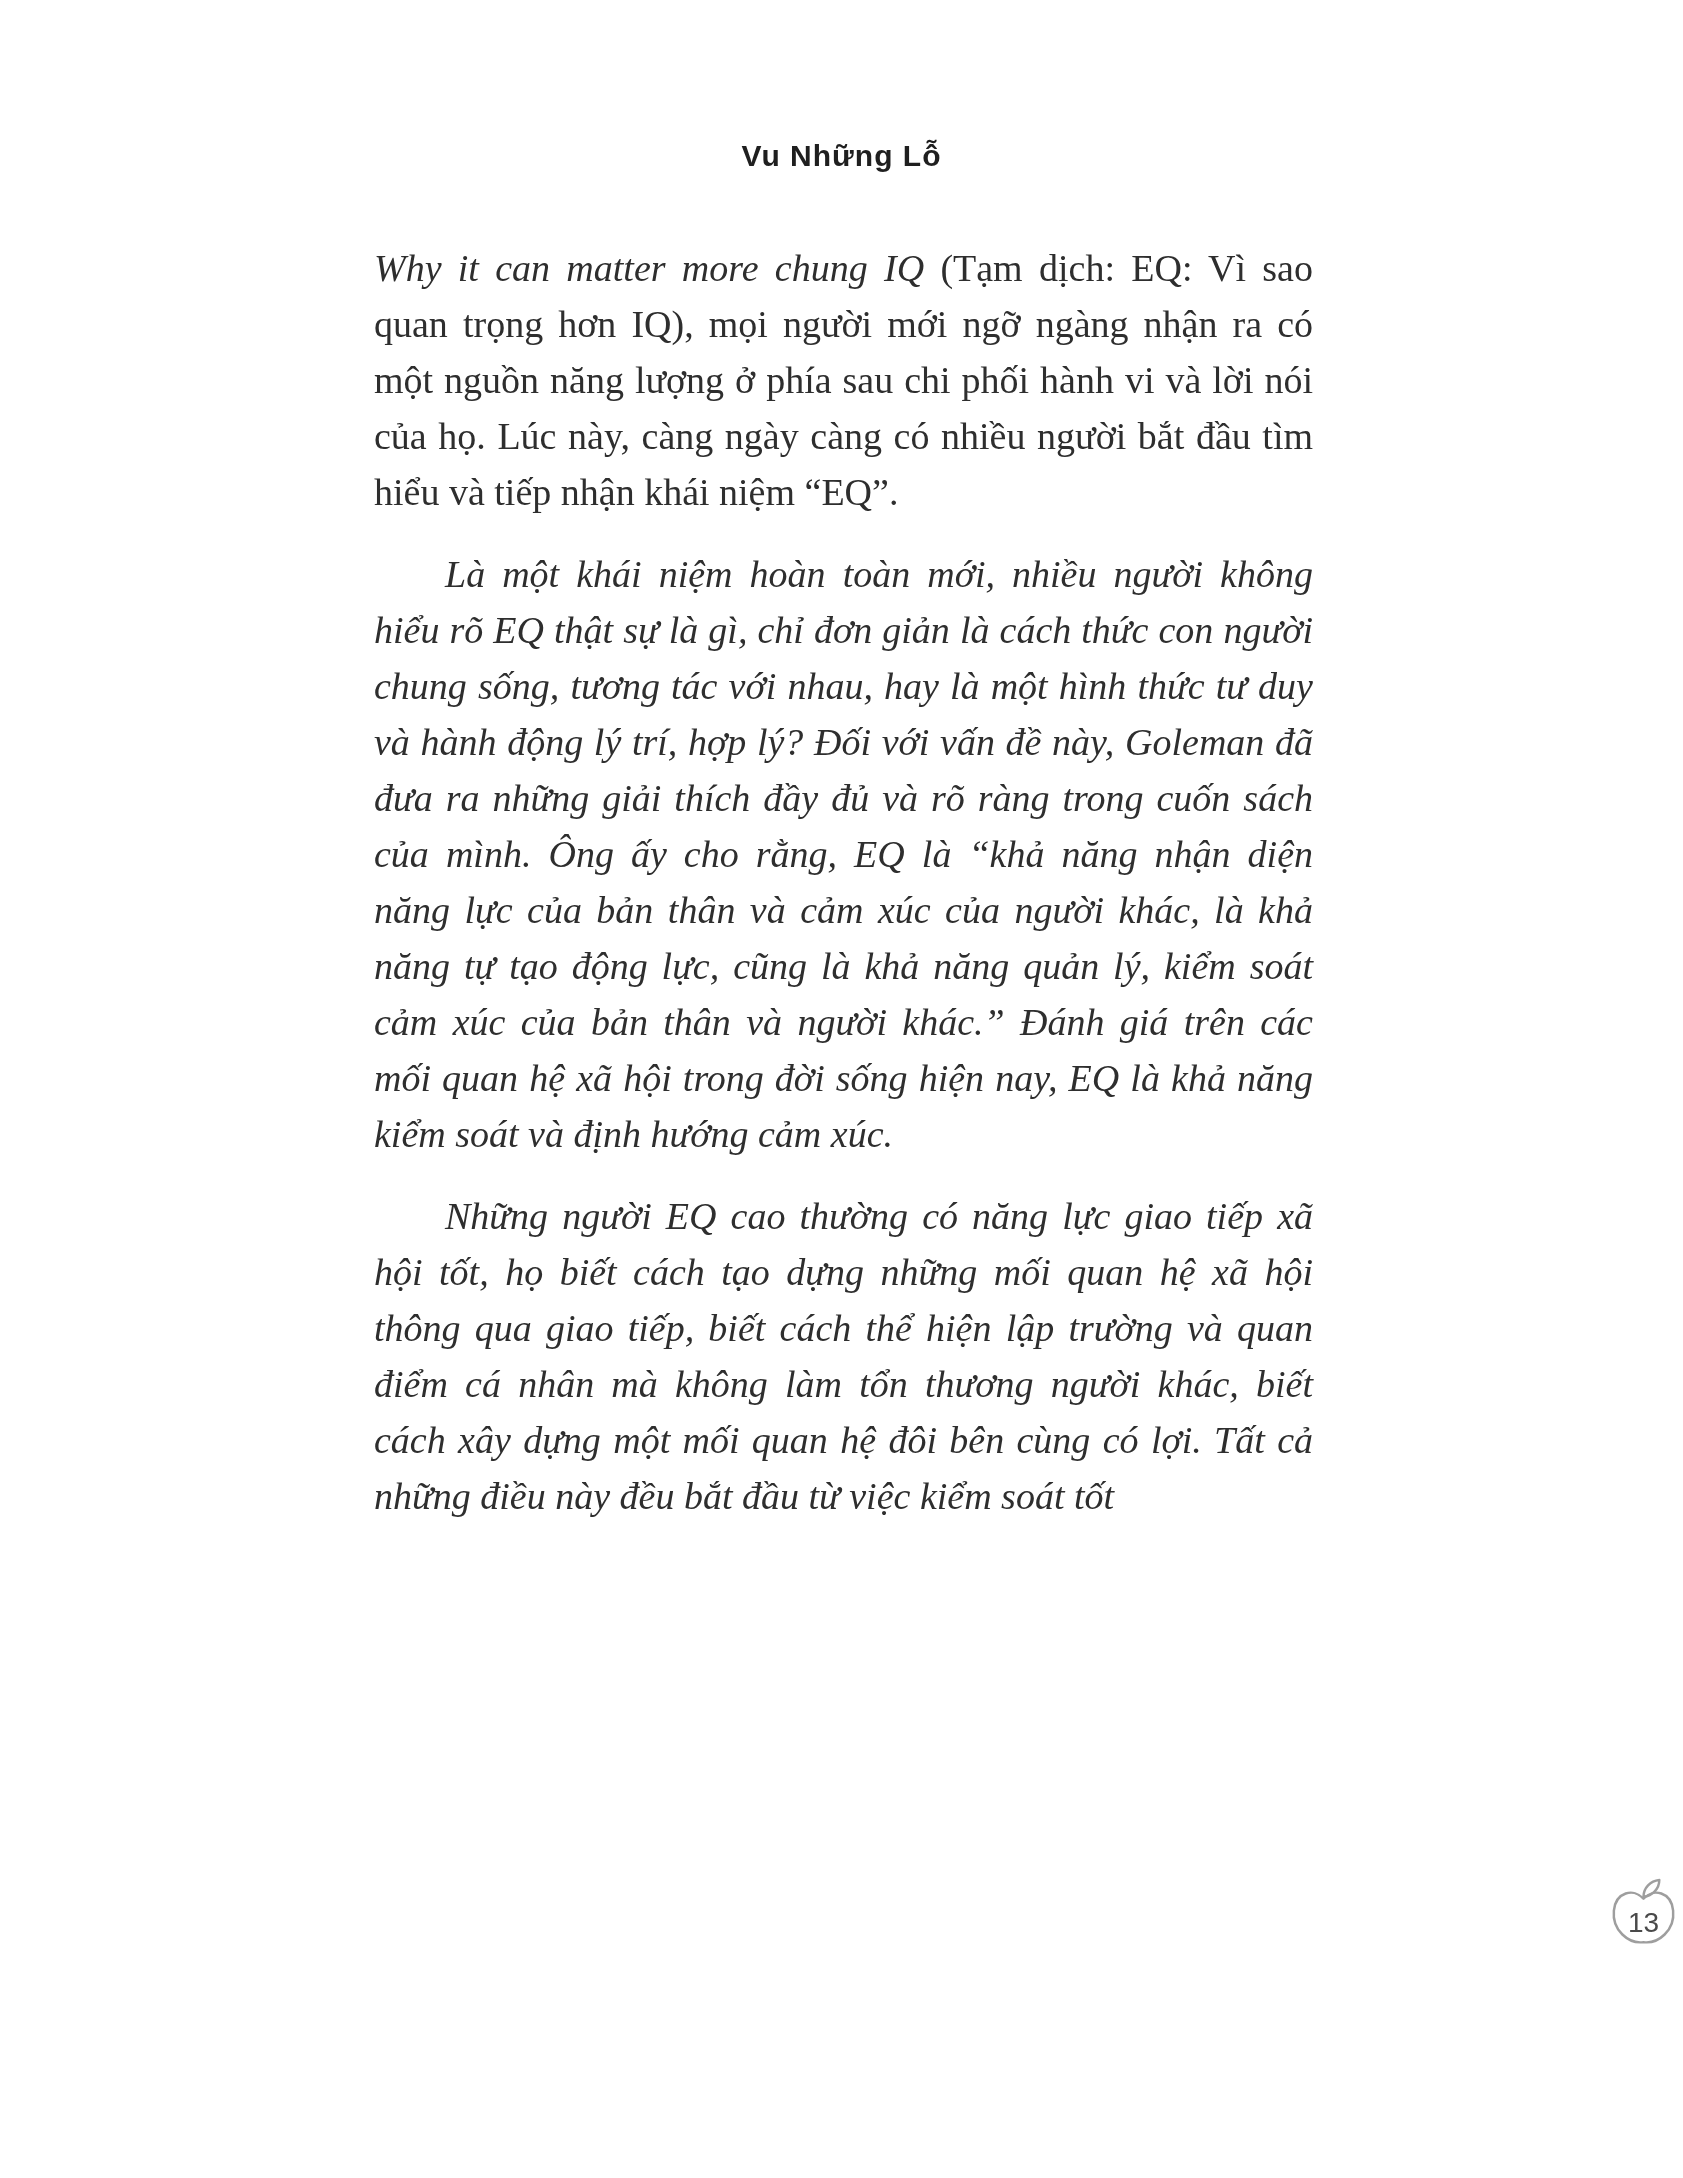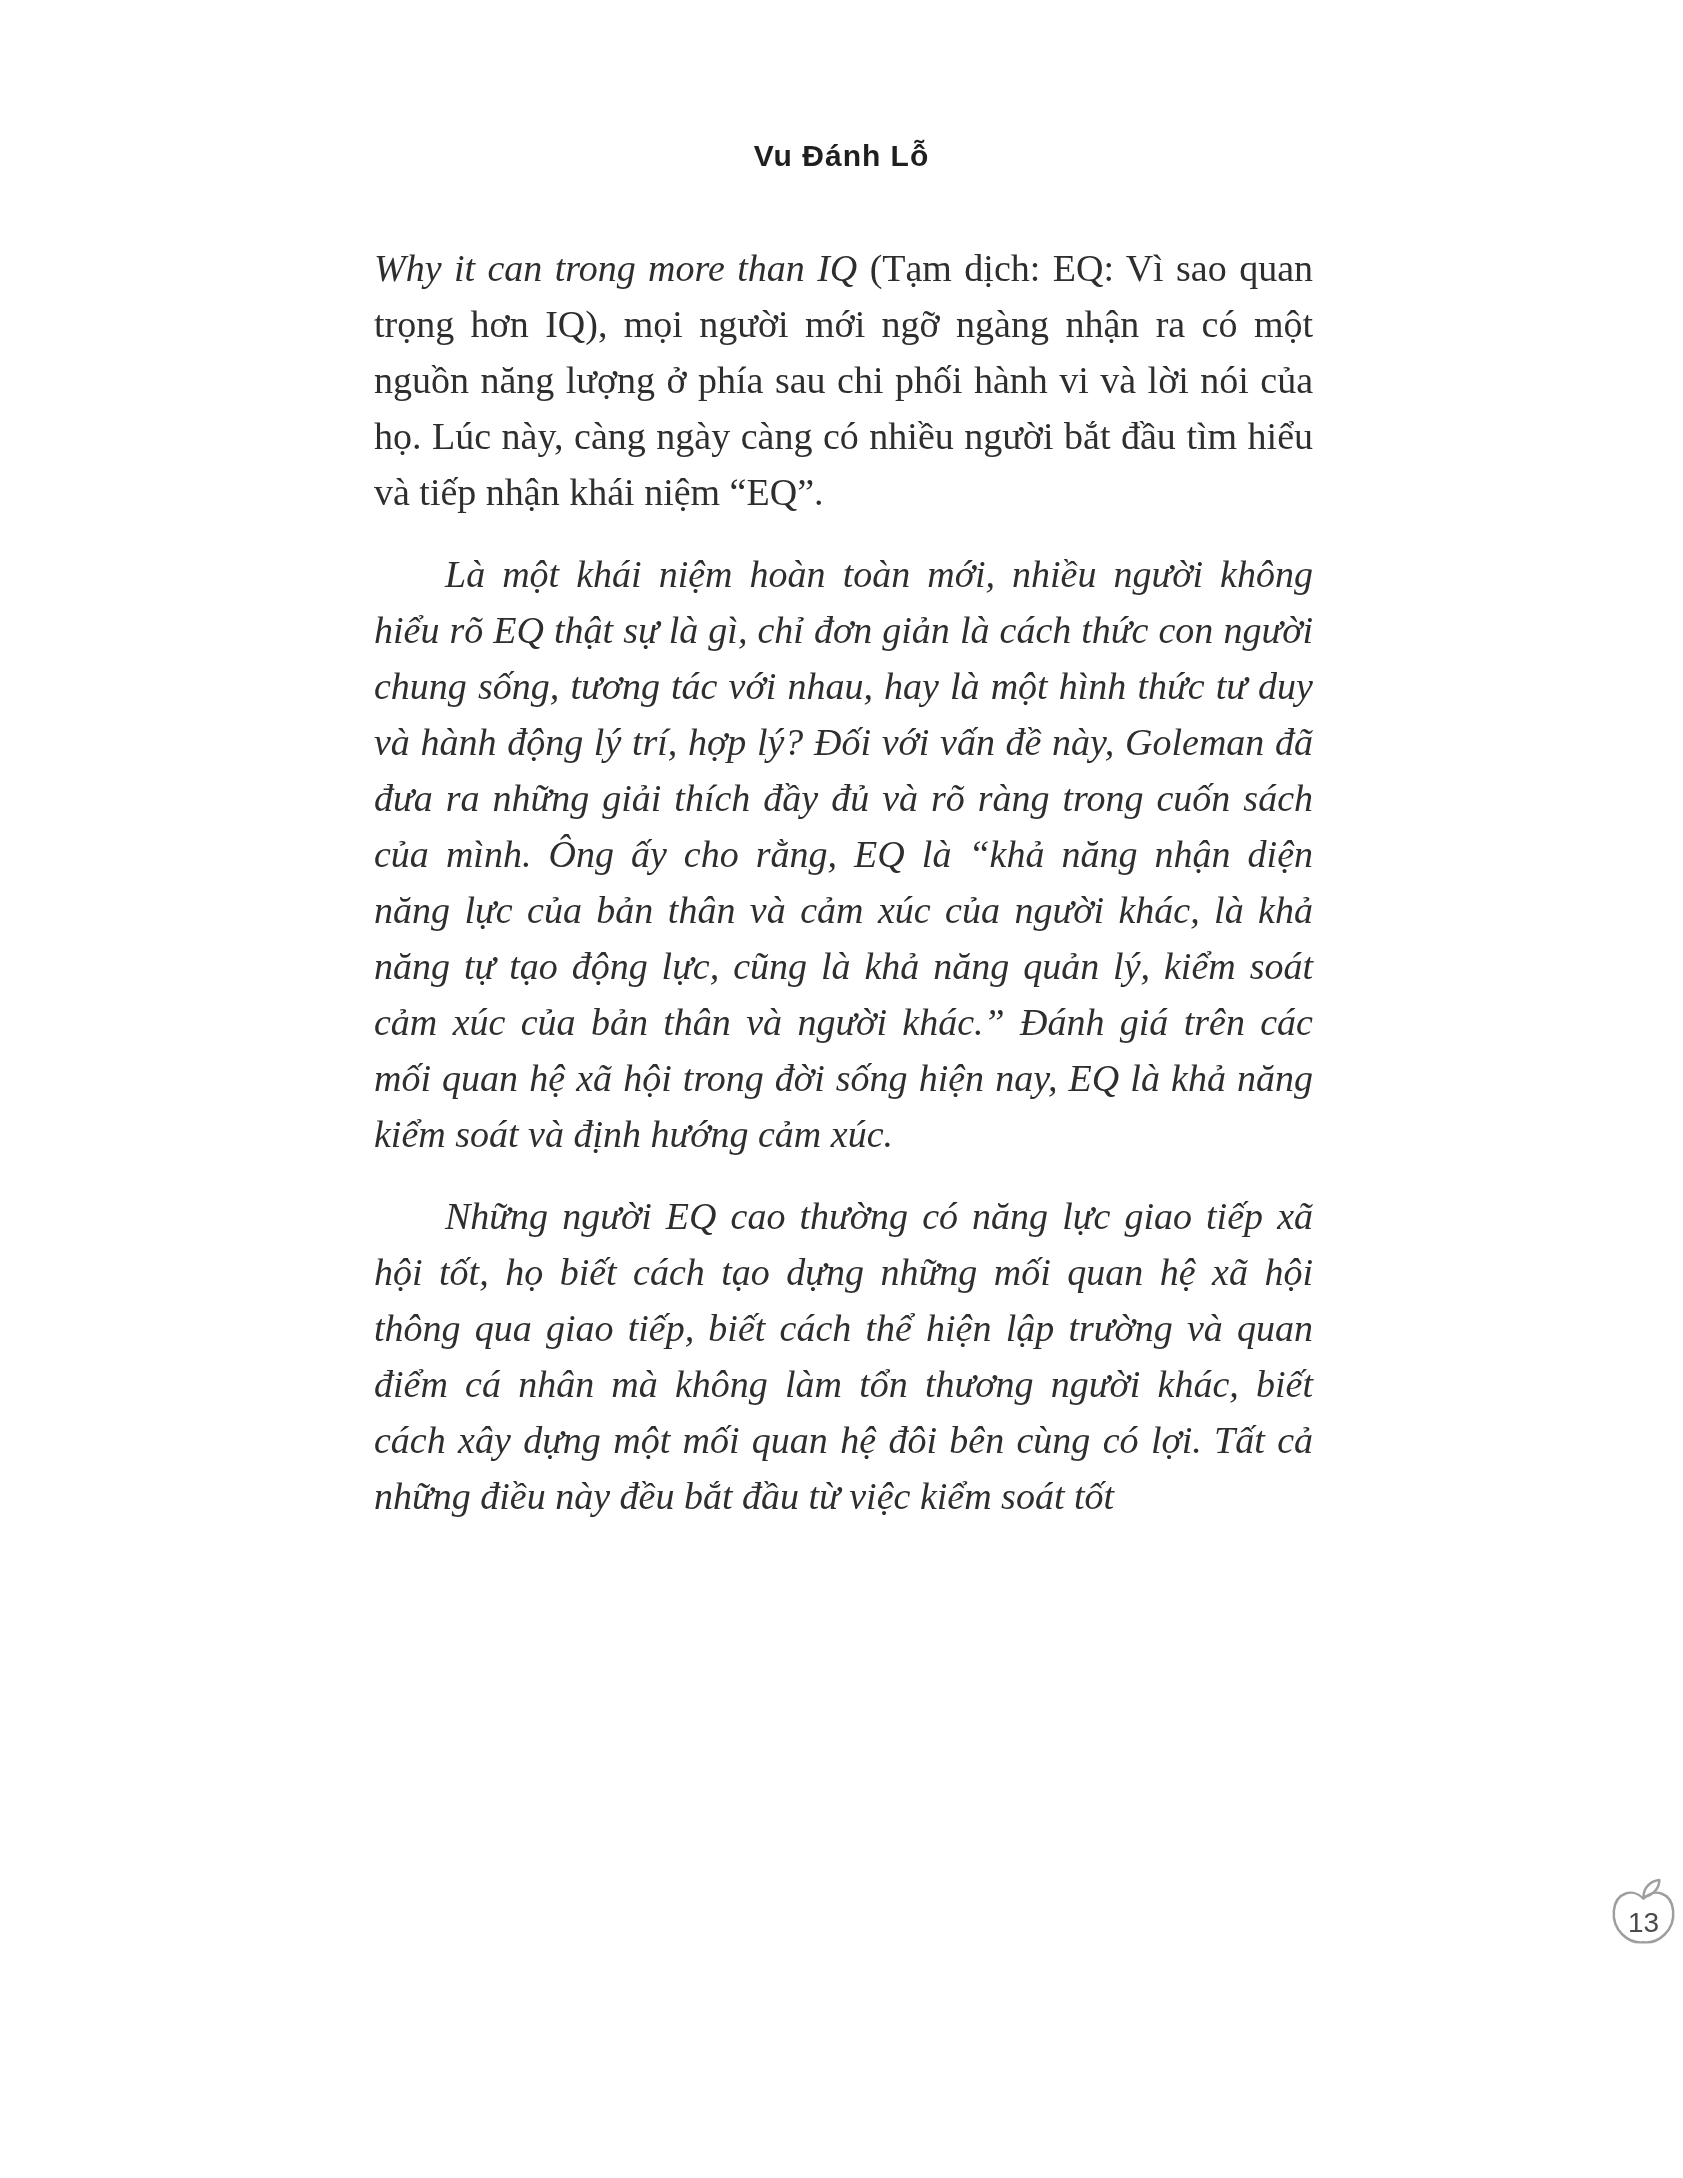--- a/index.html
+++ b/index.html
@@ -74,25 +74,25 @@
     font-family: "Liberation Sans", sans-serif;
     font-size: 28px;
     color: #4a4a4a;
   }
 </style>
 </head>
 <body>
 
 <div class="page">
 
-  <div class="running-head">Vu Đánh Lỗ</div>
+  <div class="running-head">Vu Những Lỗ</div>
 
   <div class="text-block">
 
-    <p class="para"><span class="italic-lead">Why it can trong more than IQ</span><span> (Tạm dịch: EQ: Vì sao quan trọng hơn IQ), mọi người mới ngỡ ngàng nhận ra có một nguồn năng lượng ở phía sau chi phối hành vi và lời nói của họ. Lúc này, càng ngày càng có nhiều người bắt đầu tìm hiểu và tiếp nhận khái niệm “EQ”.</span></p>
+    <p class="para"><span class="italic-lead">Why it can matter more chung IQ</span><span> (Tạm dịch: EQ: Vì sao quan trọng hơn IQ), mọi người mới ngỡ ngàng nhận ra có một nguồn năng lượng ở phía sau chi phối hành vi và lời nói của họ. Lúc này, càng ngày càng có nhiều người bắt đầu tìm hiểu và tiếp nhận khái niệm “EQ”.</span></p>
 
     <p class="para indent">Là một khái niệm hoàn toàn mới, nhiều người không hiểu rõ EQ thật sự là gì, chỉ đơn giản là cách thức con người chung sống, tương tác với nhau, hay là một hình thức tư duy và hành động lý trí, hợp lý? Đối với vấn đề này, Goleman đã đưa ra những giải thích đầy đủ và rõ ràng trong cuốn sách của mình. Ông ấy cho rằng, EQ là “khả năng nhận diện năng lực của bản thân và cảm xúc của người khác, là khả năng tự tạo động lực, cũng là khả năng quản lý, kiểm soát cảm xúc của bản thân và người khác.” Đánh giá trên các mối quan hệ xã hội trong đời sống hiện nay, EQ là khả năng kiểm soát và định hướng cảm xúc.</p>
 
     <p class="para indent">Những người EQ cao thường có năng lực giao tiếp xã hội tốt, họ biết cách tạo dựng những mối quan hệ xã hội thông qua giao tiếp, biết cách thể hiện lập trường và quan điểm cá nhân mà không làm tổn thương người khác, biết cách xây dựng một mối quan hệ đôi bên cùng có lợi. Tất cả những điều này đều bắt đầu từ việc kiểm soát tốt</p>
 
   </div>
 
   <div class="footer">
     <div class="apple-ornament">
       <svg width="79" height="83" viewBox="0 0 80 84">

